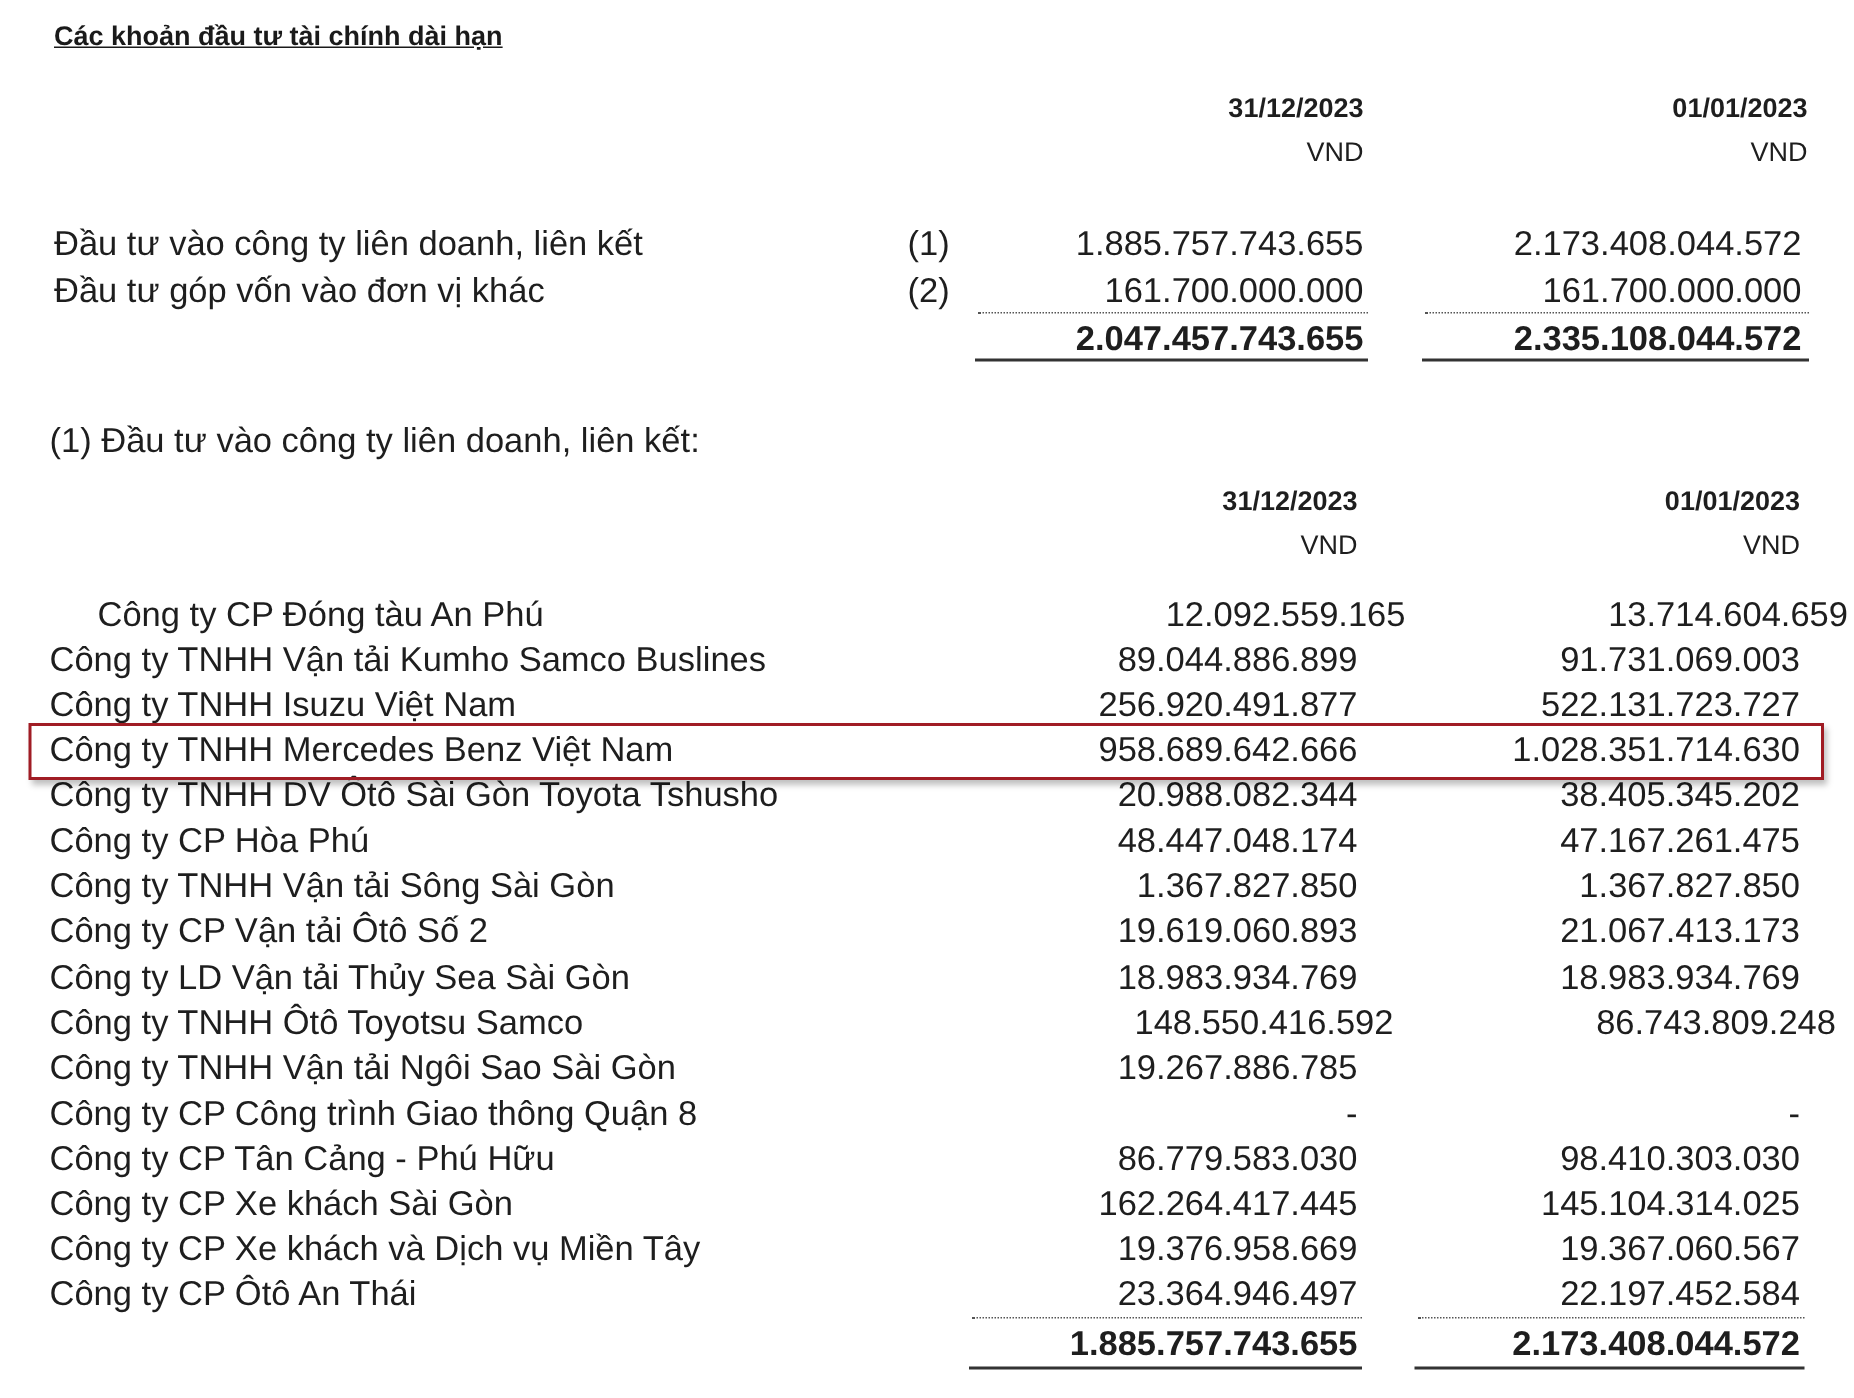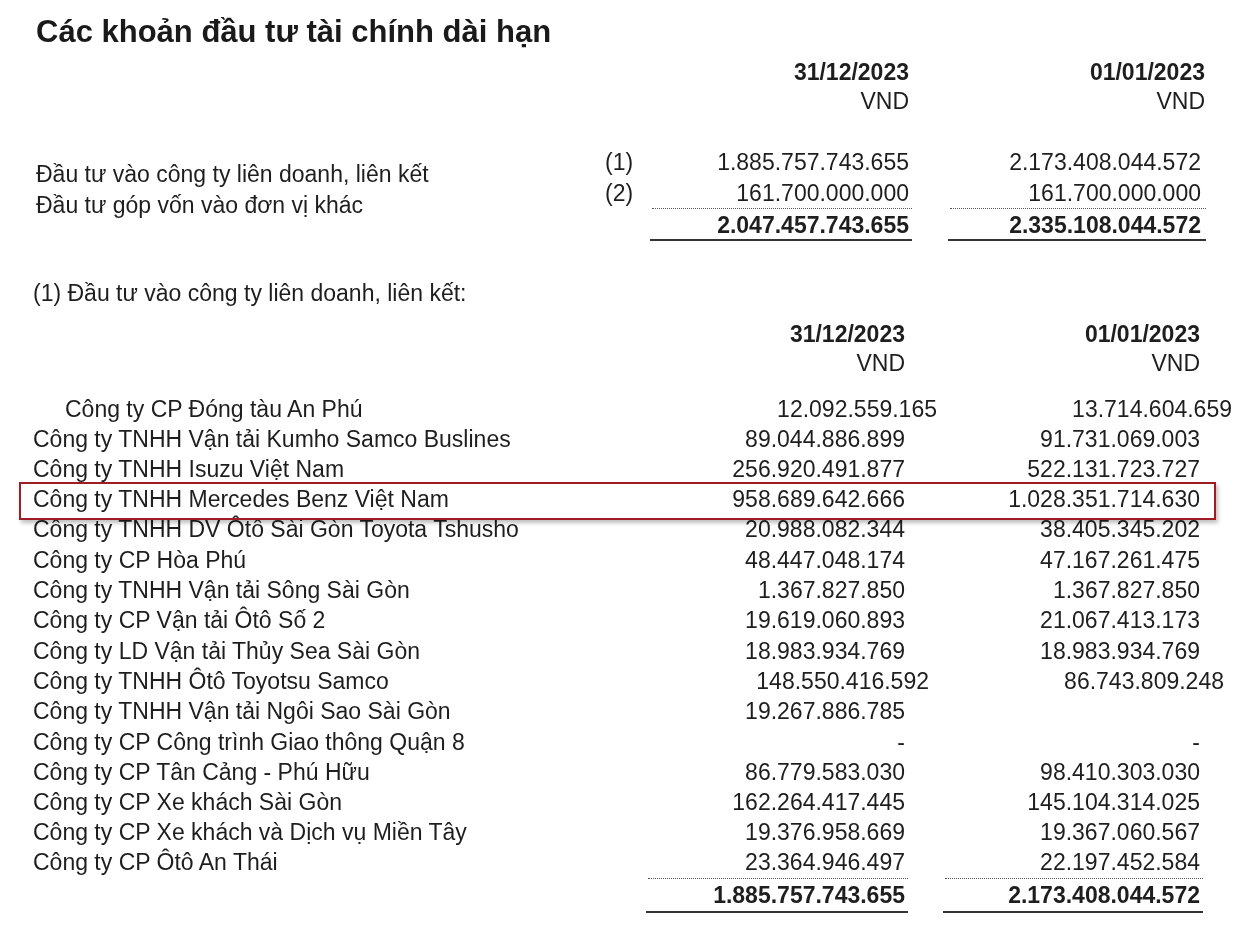--- a/index.html
+++ b/index.html
@@ -2,35 +2,35 @@
 <html><head>
   <meta charset="utf-8">
   <style>
     html, body { margin: 0; padding: 0; background: #ffffff; }
     body {
       width: 1236px; height: 932px; position: relative; overflow: hidden;
       font-family: "Liberation Sans", sans-serif; color: #1e1e1e;
     }
     .title {
       position: absolute; left: 36px; top: 14px;
-      font-size: 31px; font-weight: bold; color: #1a1a1a;
+      font-size: 18px; font-weight: bold; color: #1a1a1a; text-decoration: underline;
     }
     .hdr {
-      position: absolute; text-align: right; font-size: 23px; line-height: 29px;
+      position: absolute; text-align: right; font-size: 18px; line-height: 29px;
     }
     .hdr .d { font-weight: bold; }
     .row {
       position: absolute; left: 0; width: 1236px; height: 30px;
       font-size: 23px; line-height: 30px;
     }
     .row .lbl { position: absolute; white-space: nowrap; }
     .row .ref { position: absolute; left: 605px; }
     .row .v1, .row .v2 { position: absolute; text-align: right; white-space: nowrap; }
     .total { font-weight: bold; }
-    .sec1 .lbl { left: 36px; margin-top: 12px; }
+    .sec1 .lbl { left: 36px; }
     .sec1 .v1 { right: calc(1236px - 909px); }
     .sec1 .v2 { right: calc(1236px - 1201px); }
     .sec2 .lbl { left: 33px; }
     .sec2 .v1 { right: calc(1236px - 905px); }
     .sec2 .v2 { right: calc(1236px - 1200px); }
     .rule { position: absolute; height: 0; }
     .dotted { border-top: 1.5px dotted #555; }
     .solid { border-top: 2px solid #333; }
     .note { position: absolute; left: 33px; top: 280px; font-size: 23px; }
     .highlight {

